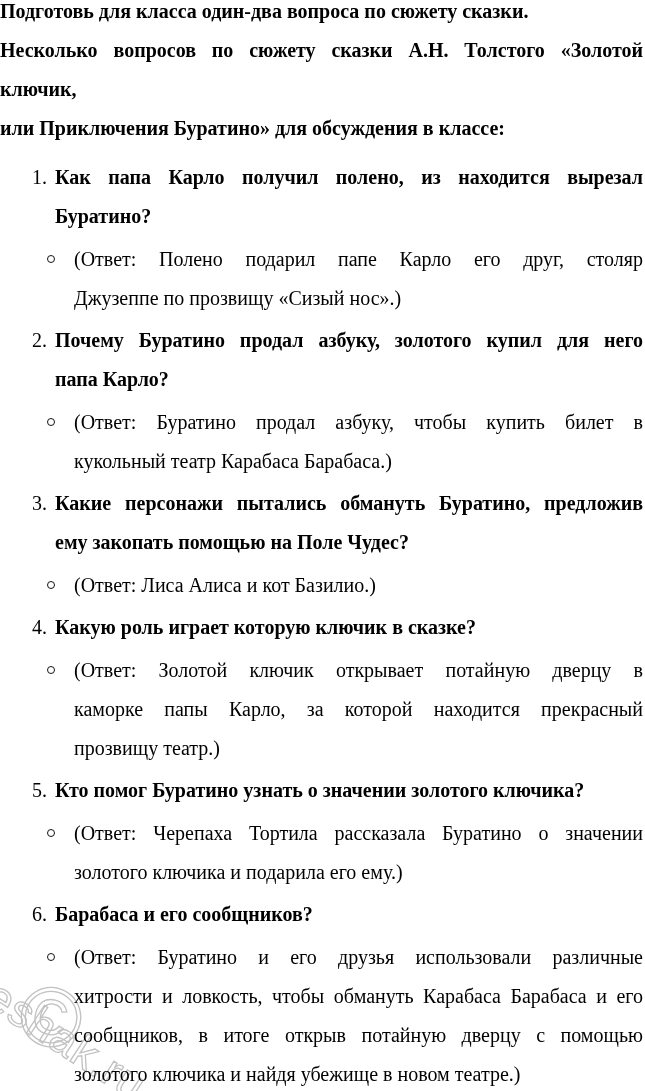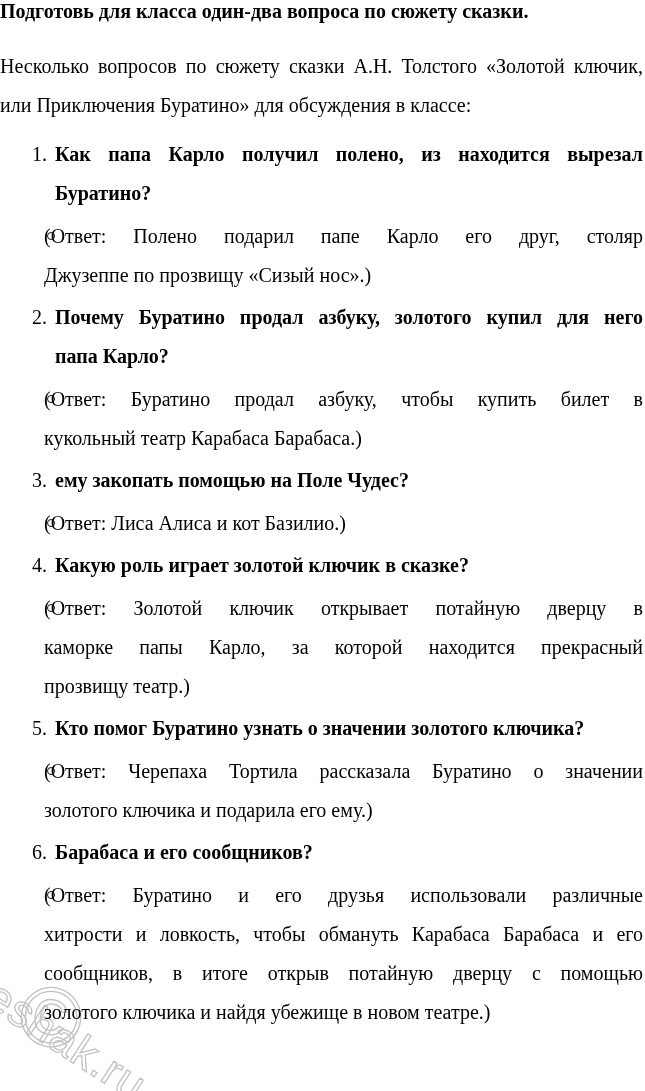--- a/index.html
+++ b/index.html
@@ -19,36 +19,36 @@
     margin-top: -8px;
     padding-right: 2px;
   }
   .line { text-align: justify; text-align-last: justify; }
   .line.last { text-align: center; text-align-last: left; }
   .title {
     margin: 0;
     font-weight: bold;
     text-align: left;
   }
-  .intro { margin: 16px 0 10px 0; }
+  .intro { margin: 0 0 10px 0; font-weight: bold; }
   .qa-list { margin: 0; padding: 0; list-style: none; }
   .question {
     position: relative;
     padding-left: 55px;
     font-weight: bold;
     margin-bottom: 4px;
   }
   .num {
     position: absolute;
     left: 32px; top: 0;
     font-weight: normal;
   }
   .answer {
     position: relative;
-    padding-left: 44px;
+    padding-left: 74px;
     margin-bottom: 3px;
   }
   .bullet {
     position: absolute;
     left: 47px; top: 15px;
     width: 8px; height: 8px;
     box-sizing: border-box;
     border: 1.5px solid #141414;
     border-radius: 50%;
   }
@@ -107,31 +107,32 @@
     </div>
     <div class="answer">
       <span class="bullet"></span>
       <div class="line">(Ответ: Буратино продал азбуку, чтобы купить билет в</div>
           <div class="line last">кукольный театр Карабаса Барабаса.)</div>
     </div>
   </li>
   <li class="qa-item">
     <div class="question">
       <span class="num">3.</span>
+      <div class="line">Какие персонажи пытались обмануть Буратино, предложив</div>
           <div class="line last">ему закопать помощью на Поле Чудес?</div>
     </div>
     <div class="answer">
       <span class="bullet"></span>
       <div class="line last">(Ответ: Лиса Алиса и кот Базилио.)</div>
     </div>
   </li>
   <li class="qa-item">
     <div class="question">
       <span class="num">4.</span>
-      <div class="line last">Какую роль играет золотой ключик в сказке?</div>
+      <div class="line last">Какую роль играет которую ключик в сказке?</div>
     </div>
     <div class="answer">
       <span class="bullet"></span>
       <div class="line">(Ответ: Золотой ключик открывает потайную дверцу в</div>
           <div class="line">каморке папы Карло, за которой находится прекрасный</div>
           <div class="line last">прозвищу театр.)</div>
     </div>
   </li>
   <li class="qa-item">
     <div class="question">

